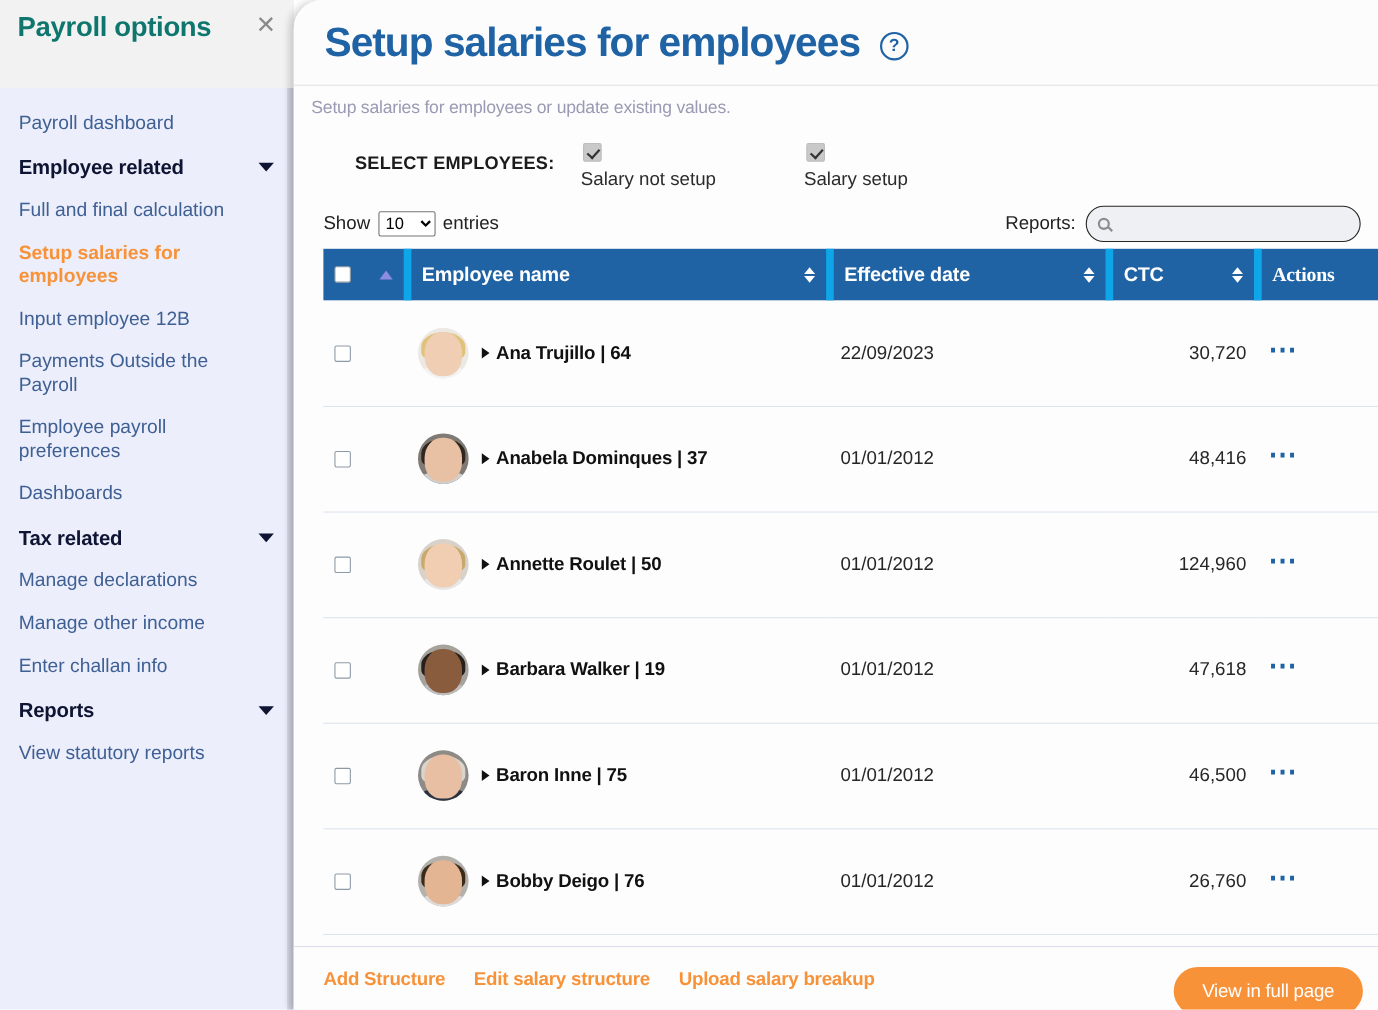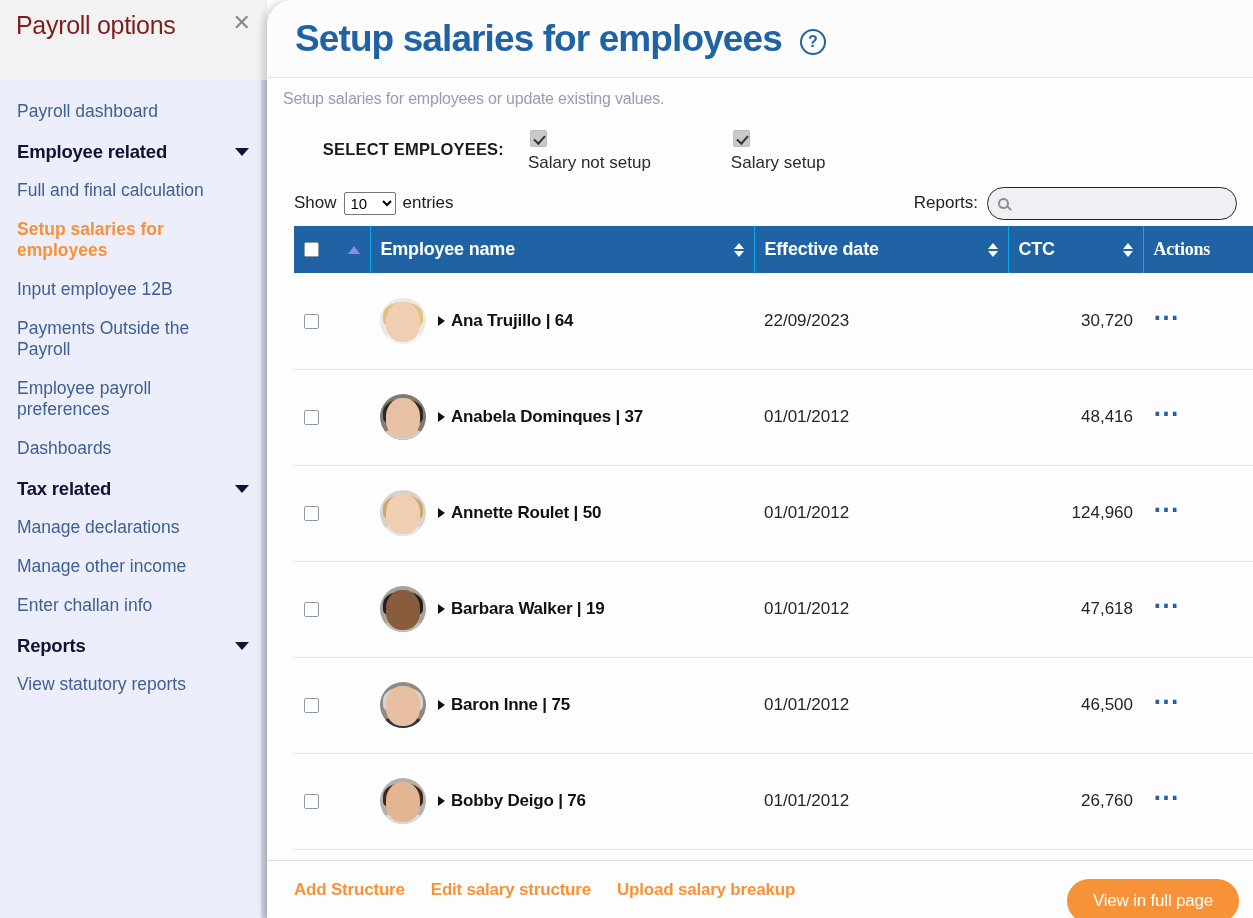--- a/index.html
+++ b/index.html
@@ -33,22 +33,22 @@
     height: 80px;
     background: #f2f2f2;
     display: flex;
     align-items: flex-start;
     padding: 8px 16px 0 16px;
     position: relative;
     flex: none;
   }
   .sidebar-title {
     font-size: 25px;
-    font-weight: normal;
-    color: #7f1d1d;
+    font-weight: bold;
+    color: #0f766e;
     letter-spacing: -0.3px;
     line-height: 34px;
   }
   .sidebar-close {
     position: absolute;
     right: 16px; top: 12px;
     font-size: 22px;
     color: #8a8a8a;
     line-height: 1;
     cursor: pointer;
@@ -281,21 +281,21 @@
     table-layout: fixed;
   }
   table.emp thead th {
     background: #1f63a5;
     color: #ffffff;
     font-size: 18px;
     font-weight: bold;
     height: 47px;
     padding: 0 10px;
     text-align: left;
-    border-right: 1px solid #0ea5e9;
+    border-right: 7px solid #0ea5e9;
     letter-spacing: -0.2px;
     cursor: pointer;
     vertical-align: middle;
   }
   table.emp thead th:last-child { border-right: none; font-family: Liberation Serif, serif; }
   th.c-check { width: 76px; padding-left: 14px; }
   th.c-name  { width: 384px; }
   th.c-date  { width: 254px; }
   th.c-ctc   { width: 135px; text-align: right; }
   th.c-act   { width: 110px; padding-left: 16px; }

